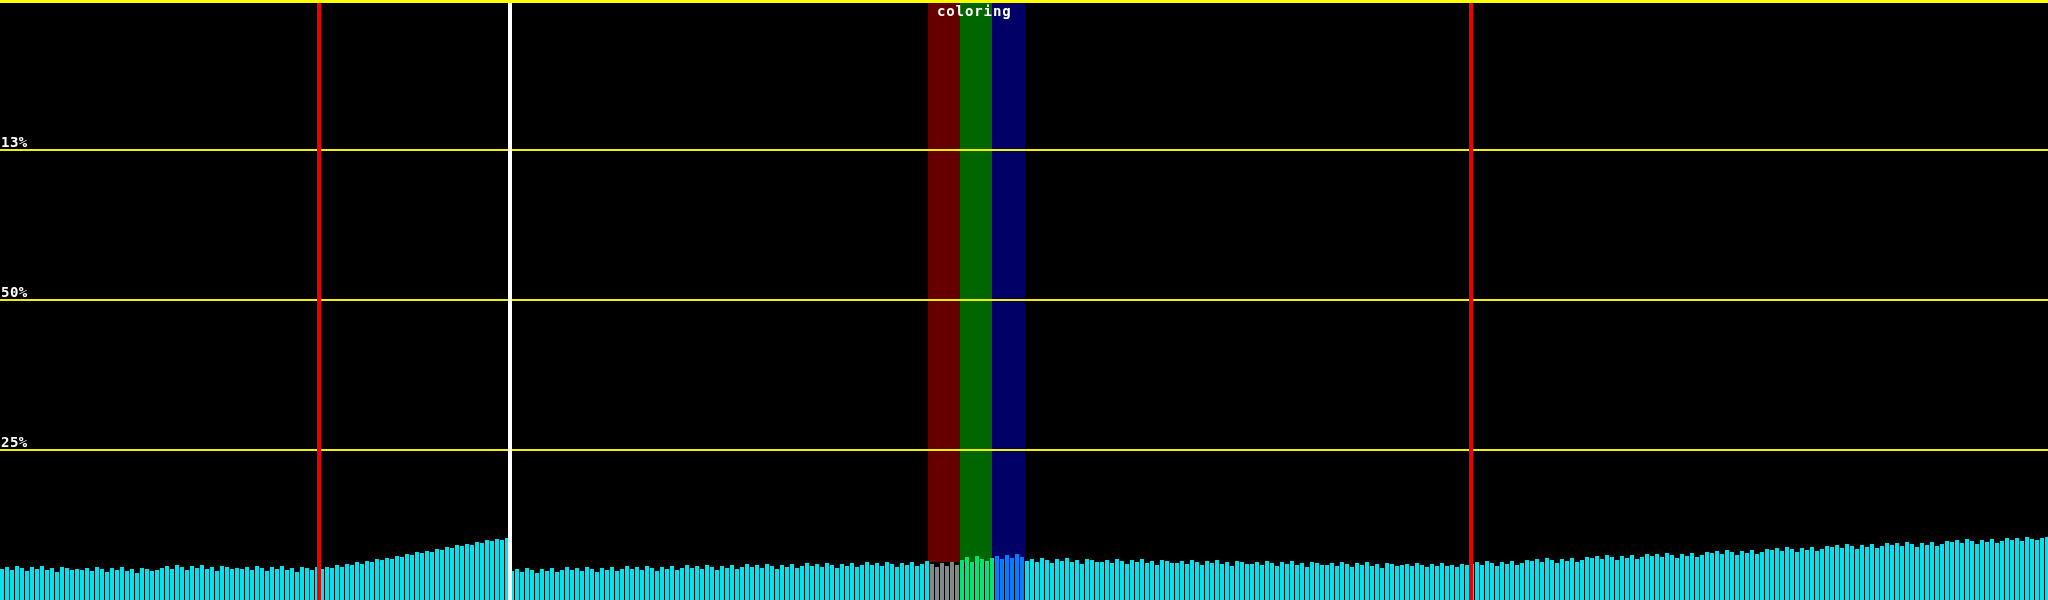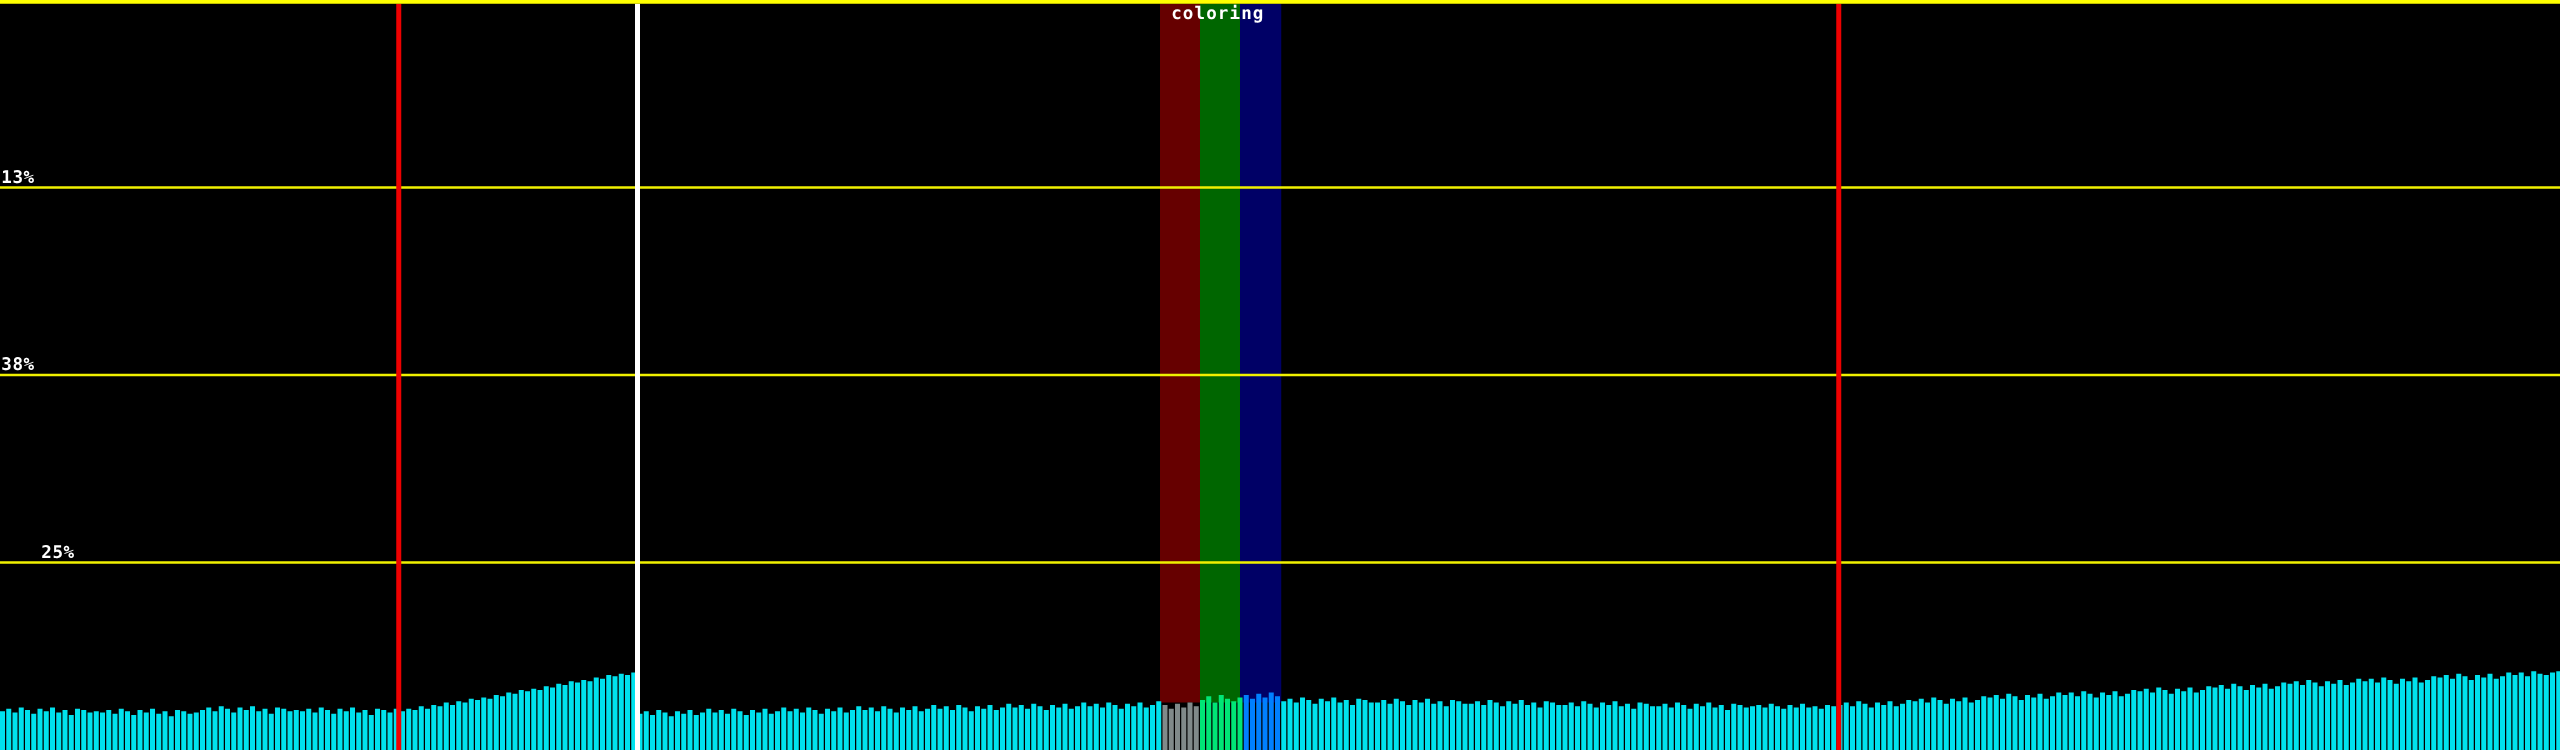--- a/index.html
+++ b/index.html
@@ -21,23 +21,23 @@
 <body>
 
 <div id="stage">
   <div class="layer z1" id="bands-layer">
       <div class="band" style="left: 927.949px; width: 32.1536px; top: 3px; height: 559.2px; background: rgb(102, 0, 0);"></div>
       <div class="band" style="left: 960.102px; width: 31.9488px; top: 3px; height: 559.2px; background: rgb(0, 102, 0);"></div>
       <div class="band" style="left: 992.051px; width: 32.9728px; top: 3px; height: 559.2px; background: rgb(0, 0, 102);"></div>
     </div>
   <div class="layer z2" id="grid-layer">
       <div class="gridline" style="top: 449px; background: rgb(240, 240, 0);"></div>
-      <div class="tick-label" style="bottom: 151px; margin-left: 32px;">25%</div>
+      <div class="tick-label" style="bottom: 151px;">25%</div>
       <div class="gridline" style="top: 299px; background: rgb(240, 240, 0);"></div>
-      <div class="tick-label" style="bottom: 301px;">38%</div>
+      <div class="tick-label" style="bottom: 301px;">50%</div>
       <div class="gridline" style="top: 149px; background: rgb(240, 240, 0);"></div>
       <div class="tick-label" style="bottom: 451px;">13%</div>
     </div>
   <div class="layer z3" id="bars-layer">
       <div class="bar" style="left: 0px; width: 4px; height: 31.2px; background: rgb(0, 226, 238);"></div>
       <div class="bar" style="left: 5px; width: 4px; height: 33px; background: rgb(0, 226, 238);"></div>
       <div class="bar" style="left: 10px; width: 4px; height: 30px; background: rgb(0, 226, 238);"></div>
       <div class="bar" style="left: 15px; width: 4px; height: 34.2px; background: rgb(0, 226, 238);"></div>
       <div class="bar" style="left: 20px; width: 4px; height: 31.8px; background: rgb(0, 226, 238);"></div>
       <div class="bar" style="left: 25px; width: 4px; height: 28.8px; background: rgb(0, 226, 238);"></div>

